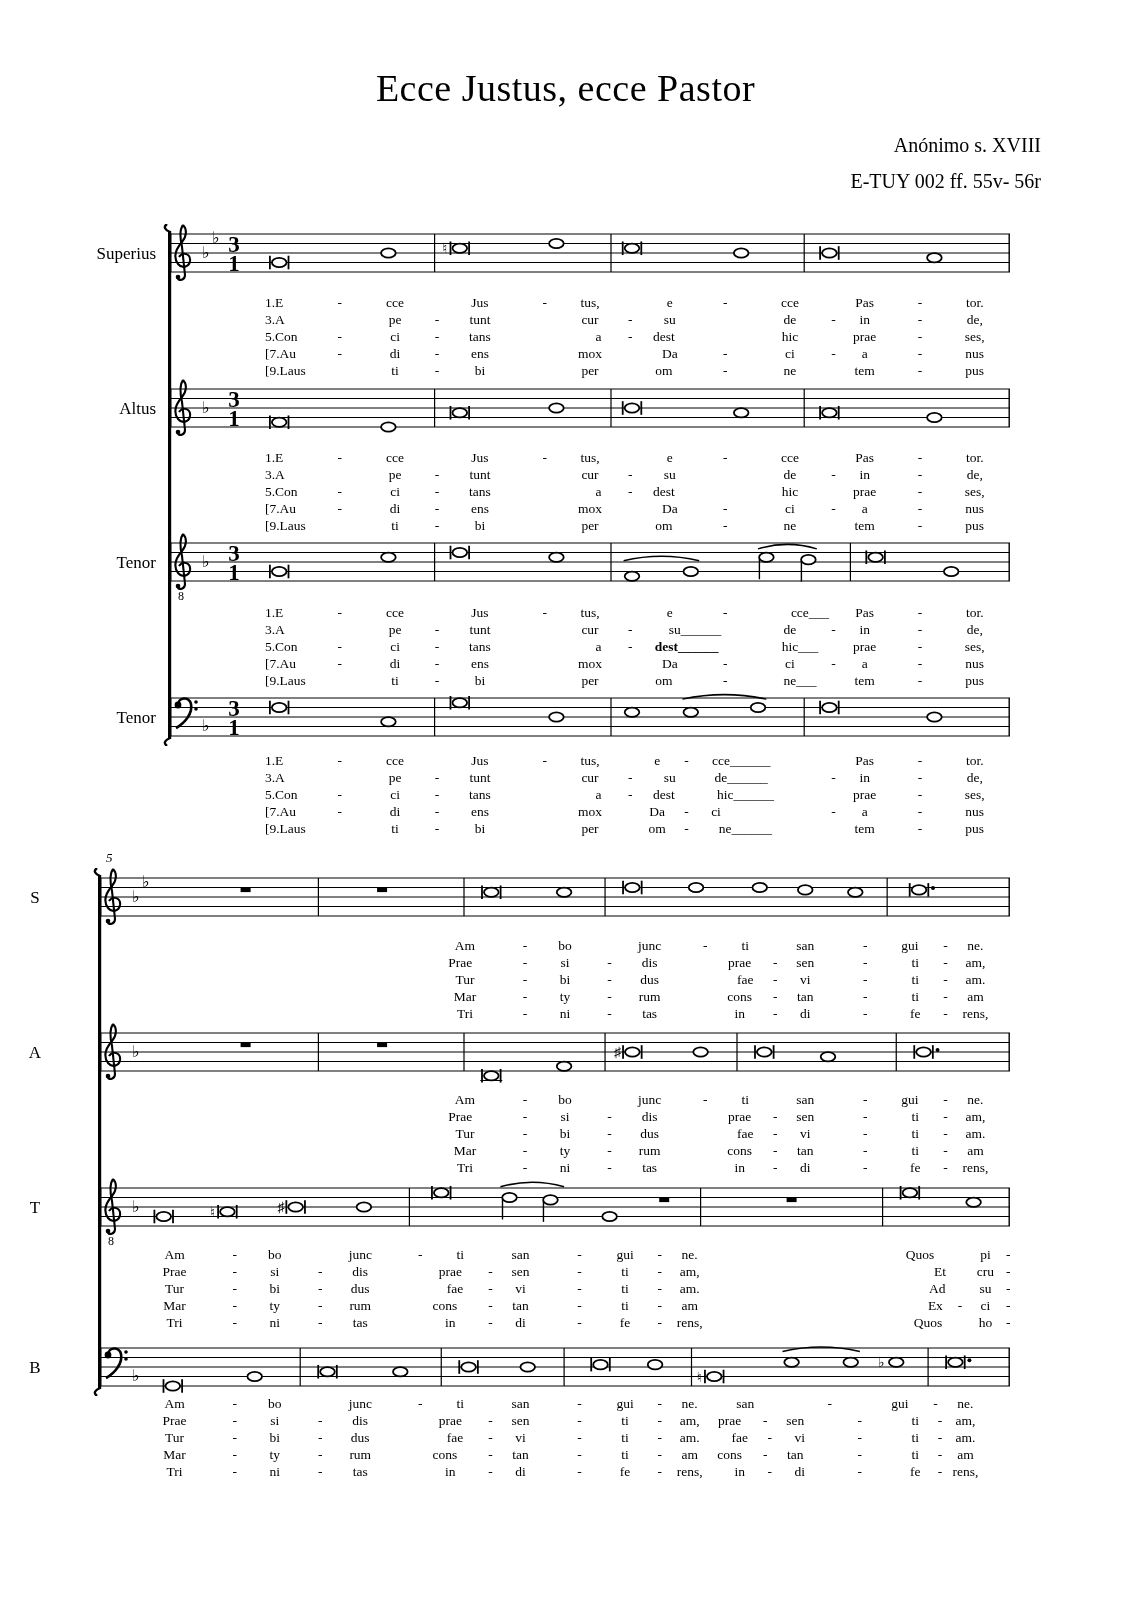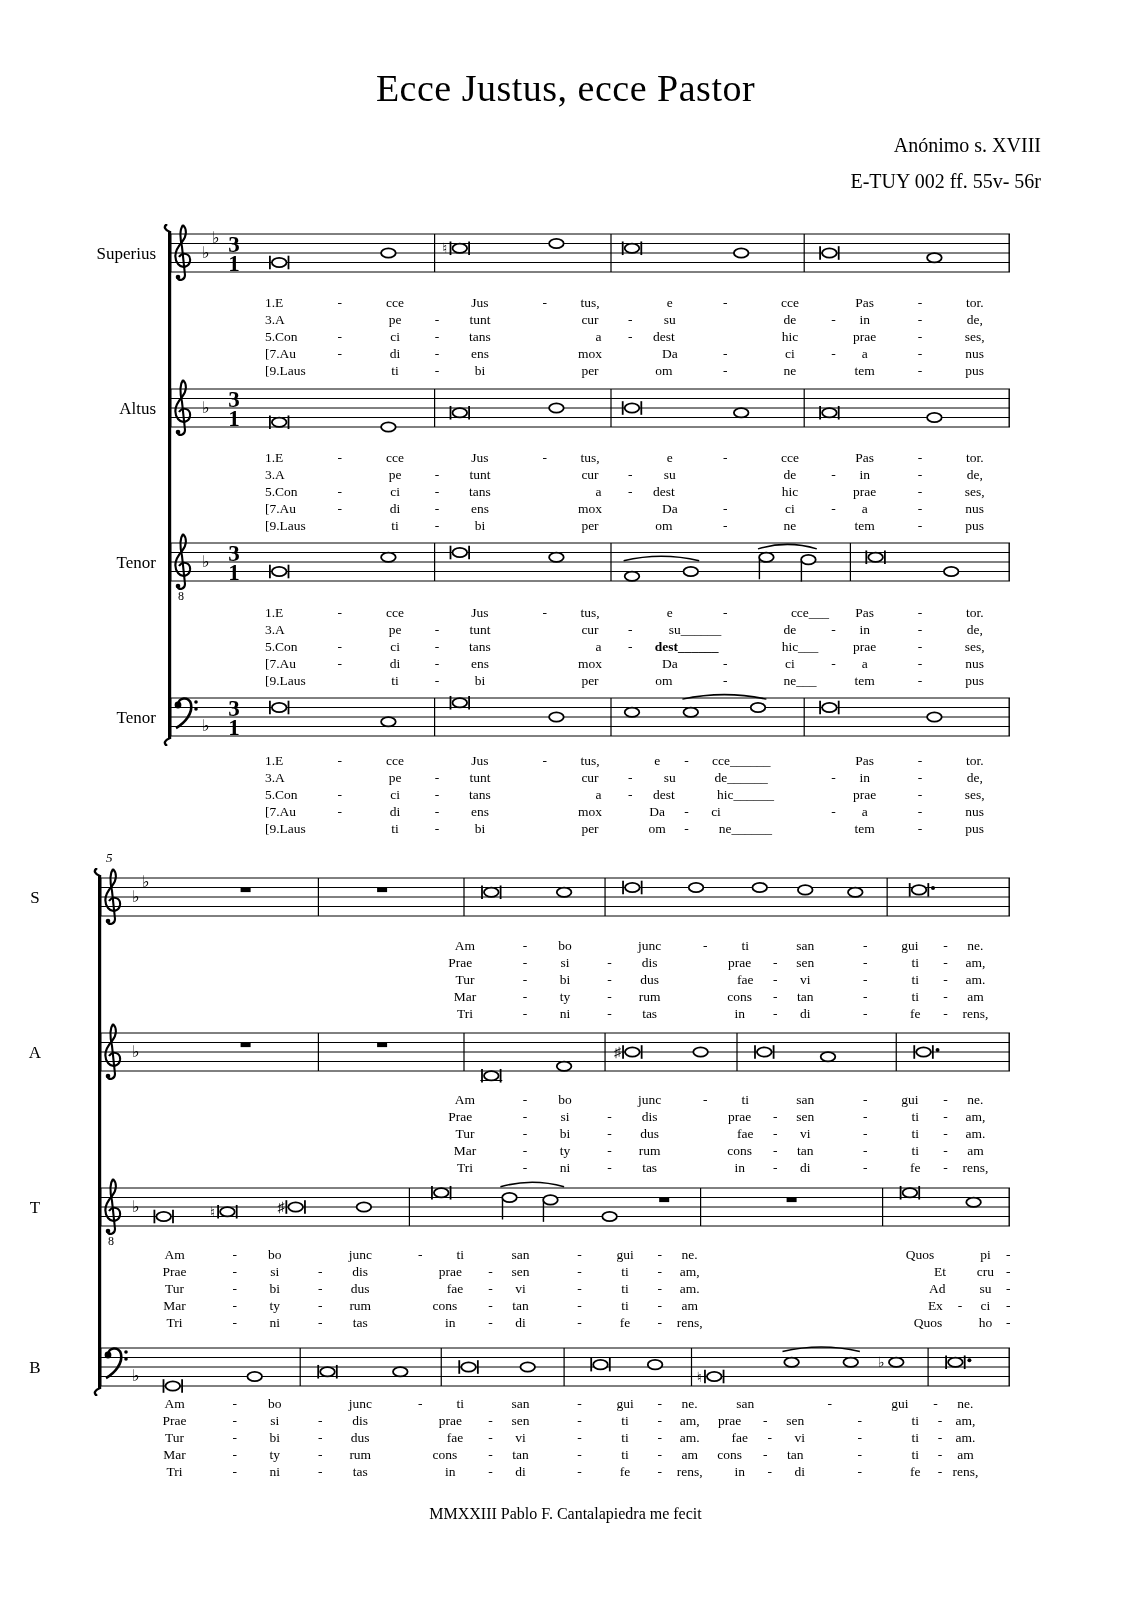--- a/index.html
+++ b/index.html
@@ -1121,14 +1121,13 @@
         <span style="left: 64.8%;">rens,</span>
         <span style="left: 70.3%;">in</span>
         <span style="left: 73.6%;">-</span>
         <span style="left: 76.9%;">di</span>
         <span style="left: 83.5%;">-</span>
         <span style="left: 89.6%;">fe</span>
         <span style="left: 92.3%;">-</span>
         <span style="left: 95.1%;">rens,</span>
       </div>
     </div>
-  <div class="footer">MMXXIII Pablo F. Cantalapiedra me fecit</div>
 </div>
 
 </body></html>

